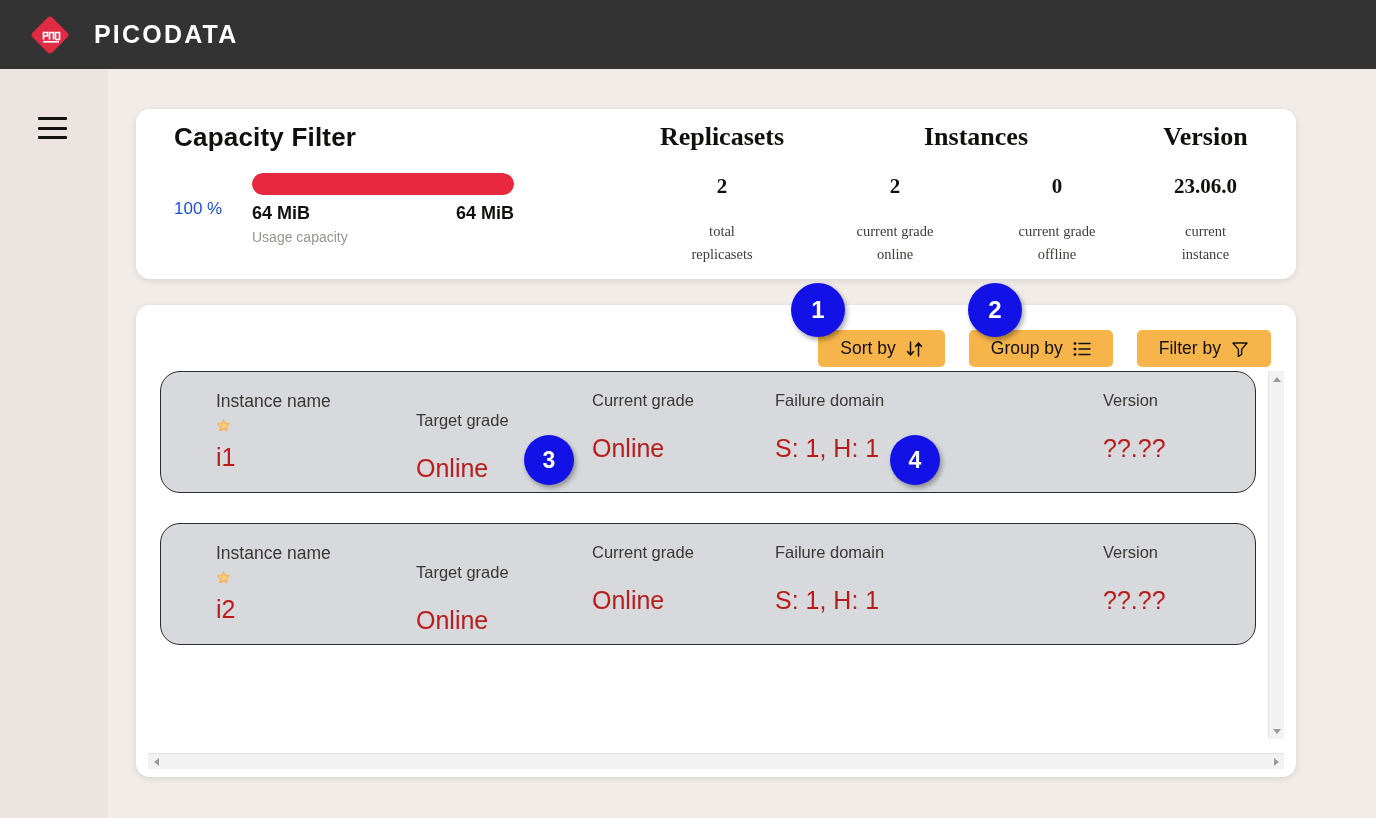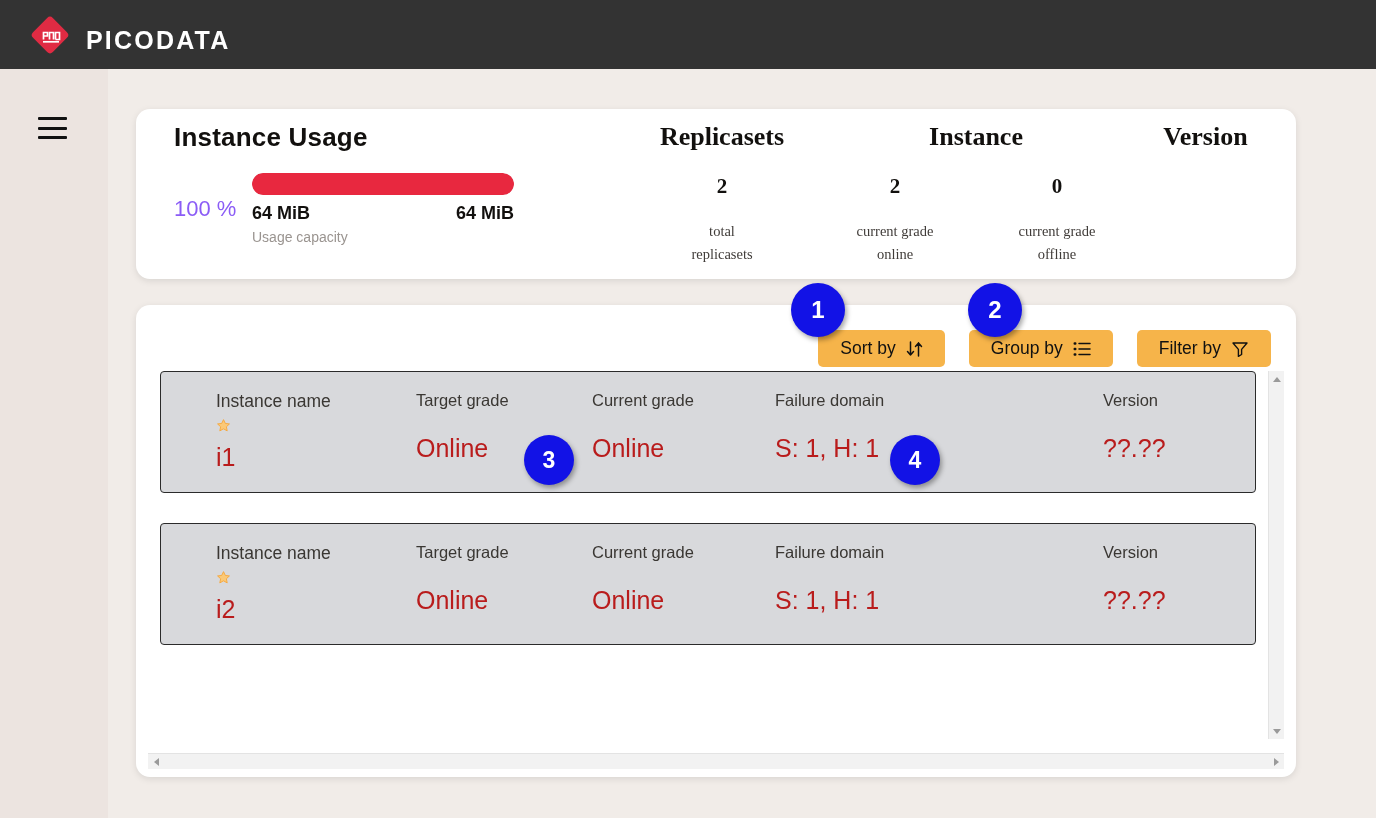--- a/index.html
+++ b/index.html
@@ -16,23 +16,23 @@
   .topbar {
     position: absolute;
     top: 0; left: 0;
     width: 1376px; height: 69px;
     background: #333333;
     display: flex;
     align-items: center;
   }
   .logo-wrap {
     display: flex;
-    align-items: flex-end;
+    align-items: center;
     margin-left: 30px;
-    gap: 16px;
+    gap: 24px;
   }
   .logo-mark {
     width: 40px; height: 40px;
     position: relative;
   }
   .logo-text {
     color: #ffffff;
     font-size: 25px;
     font-weight: bold;
     letter-spacing: 2.2px;
@@ -86,22 +86,22 @@
     font-weight: bold;
     color: #12100e;
     letter-spacing: 0.2px;
   }
   .cap-row {
     display: flex;
     align-items: center;
     margin-top: 20px;
   }
   .cap-pct {
-    font-size: 22px;
-    color: #8b5cf6;
+    font-size: 17px;
+    color: #1d4ed8;
     width: 78px;
   }
   .cap-bar-col { width: 262px; }
   .cap-bar-track {
     width: 262px; height: 22px;
     background: #e9e9e9;
     border-radius: 11px;
     overflow: hidden;
   }
   .cap-bar-fill {
@@ -200,21 +200,21 @@
     left: 12px; top: 0;
     width: 1096px; height: 368px;
   }
 
   .inst-row {
     position: absolute;
     left: 0;
     width: 1096px; height: 122px;
     background: #d8d9dc;
     border: 1.6px solid #2b2b2b;
-    border-radius: 4px;
+    border-radius: 20px;
   }
   .inst-row-1 { top: 0; }
   .inst-row-2 { top: 152px; }
 
   .cell { position: absolute; top: 19px; }
   .cell-head {
     font-size: 16.5px;
     color: #3a3733;
   }
   .cell-val {
@@ -226,21 +226,21 @@
   .cell-name .cell-head { font-size: 17.5px; }
   .cell-name .cell-val { margin-top: 10px; }
 
   .star {
     margin-top: 6px;
     display: block;
     line-height: 0;
   }
 
   .c-name   { left: 55px; }
-  .c-target { left: 255px; }
+  .c-target { left: 255px; margin-top: 20px; }
   .c-current{ left: 431px; }
   .c-domain { left: 614px; }
   .c-version{ left: 942px; }
 
   
   .vsb {
     position: absolute;
     right: 0; top: 0;
     width: 16px; height: 368px;
     background: #f2f2f2;
@@ -322,21 +322,21 @@
     <span></span>
     <span></span>
   </div>
 </div>
 
 <div class="main">
 
   <div class="summary-card">
 
     <div class="cap-block">
-      <div class="cap-title">Instance Usage</div>
+      <div class="cap-title">Capacity Filter</div>
       <div class="cap-row">
         <div class="cap-pct">100 %</div>
         <div class="cap-bar-col">
           <div class="cap-bar-track">
             <div class="cap-bar-fill" id="cap-fill" style="width: 100%; background: rgb(232, 40, 63);"></div>
           </div>
           <div class="cap-vals">
             <span>64 MiB</span>
             <span>64 MiB</span>
           </div>
@@ -349,35 +349,41 @@
       <div class="stat-title">Replicasets</div>
       <div class="stat-group">
         <div class="stat-item">
           <div class="stat-value">2</div>
           <div class="stat-label ml">total<br>replicasets</div>
         </div>
       </div>
     </div>
 
     <div class="stat stat-instances">
-      <div class="stat-title">Instance</div>
+      <div class="stat-title">Instances</div>
       <div class="stat-group">
         <div class="stat-item">
           <div class="stat-value">2</div>
           <div class="stat-label ml">current grade<br>online</div>
         </div>
         <div class="stat-item">
           <div class="stat-value">0</div>
           <div class="stat-label ml">current grade<br>offline</div>
         </div>
       </div>
     </div>
 
     <div class="stat stat-version">
       <div class="stat-title">Version</div>
+      <div class="stat-group">
+        <div class="stat-item">
+          <div class="stat-value">23.06.0</div>
+          <div class="stat-label ml">current<br>instance</div>
+        </div>
+      </div>
     </div>
   </div>
 
   <div class="list-card">
 
     <div class="toolbar">
       <button class="tb-btn">
         <span>Sort by</span>
         <span class="tb-icon">
           <svg width="17" height="18" viewBox="0 0 17 18" aria-hidden="true">

